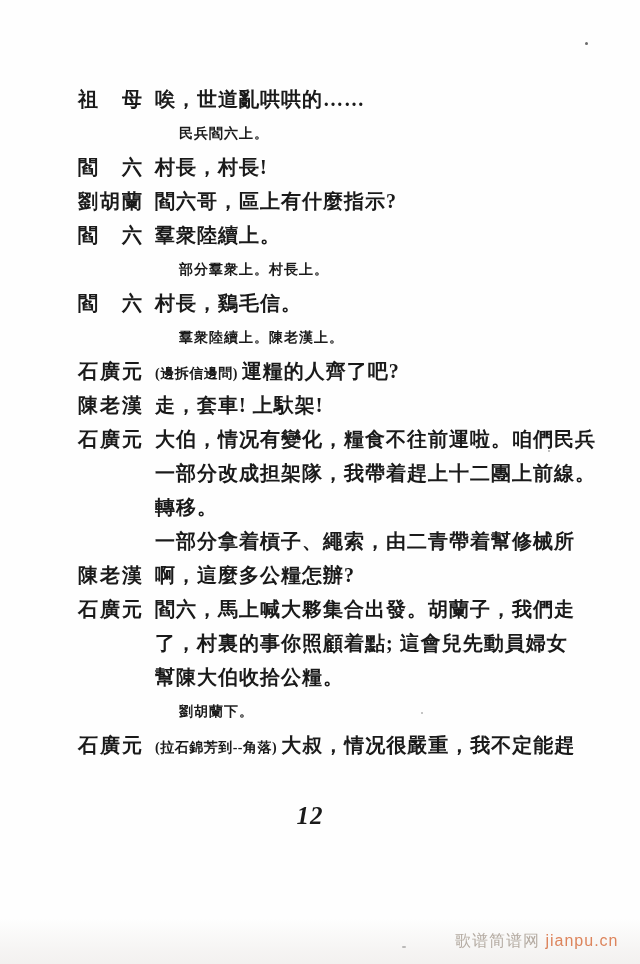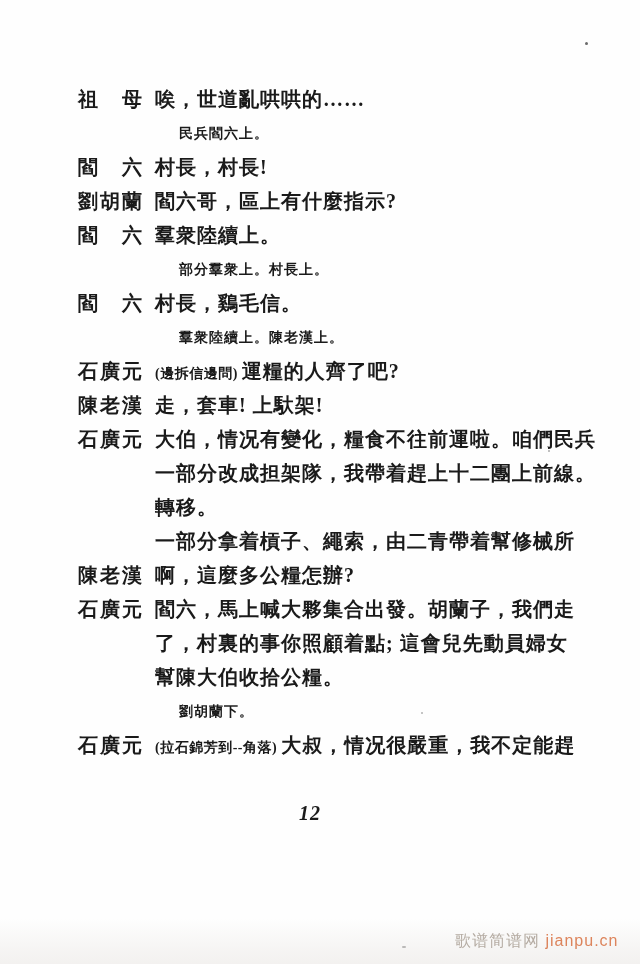--- a/index.html
+++ b/index.html
@@ -62,21 +62,21 @@
     font-size: 14px;
     font-weight: bold;
     letter-spacing: 0.5px;
   }
   .page-number {
     position: absolute;
     top: 802px;
     left: 0;
     width: 620px;
     text-align: center;
-    font-size: 20px;
+    font-size: 25px;
     font-weight: bold;
     font-style: italic;
     letter-spacing: 1px;
   }
   .watermark {
     position: absolute;
     top: 931px;
     left: 455px;
     font-family: "Liberation Sans", "DejaVu Sans", sans-serif;
     font-size: 16px;

